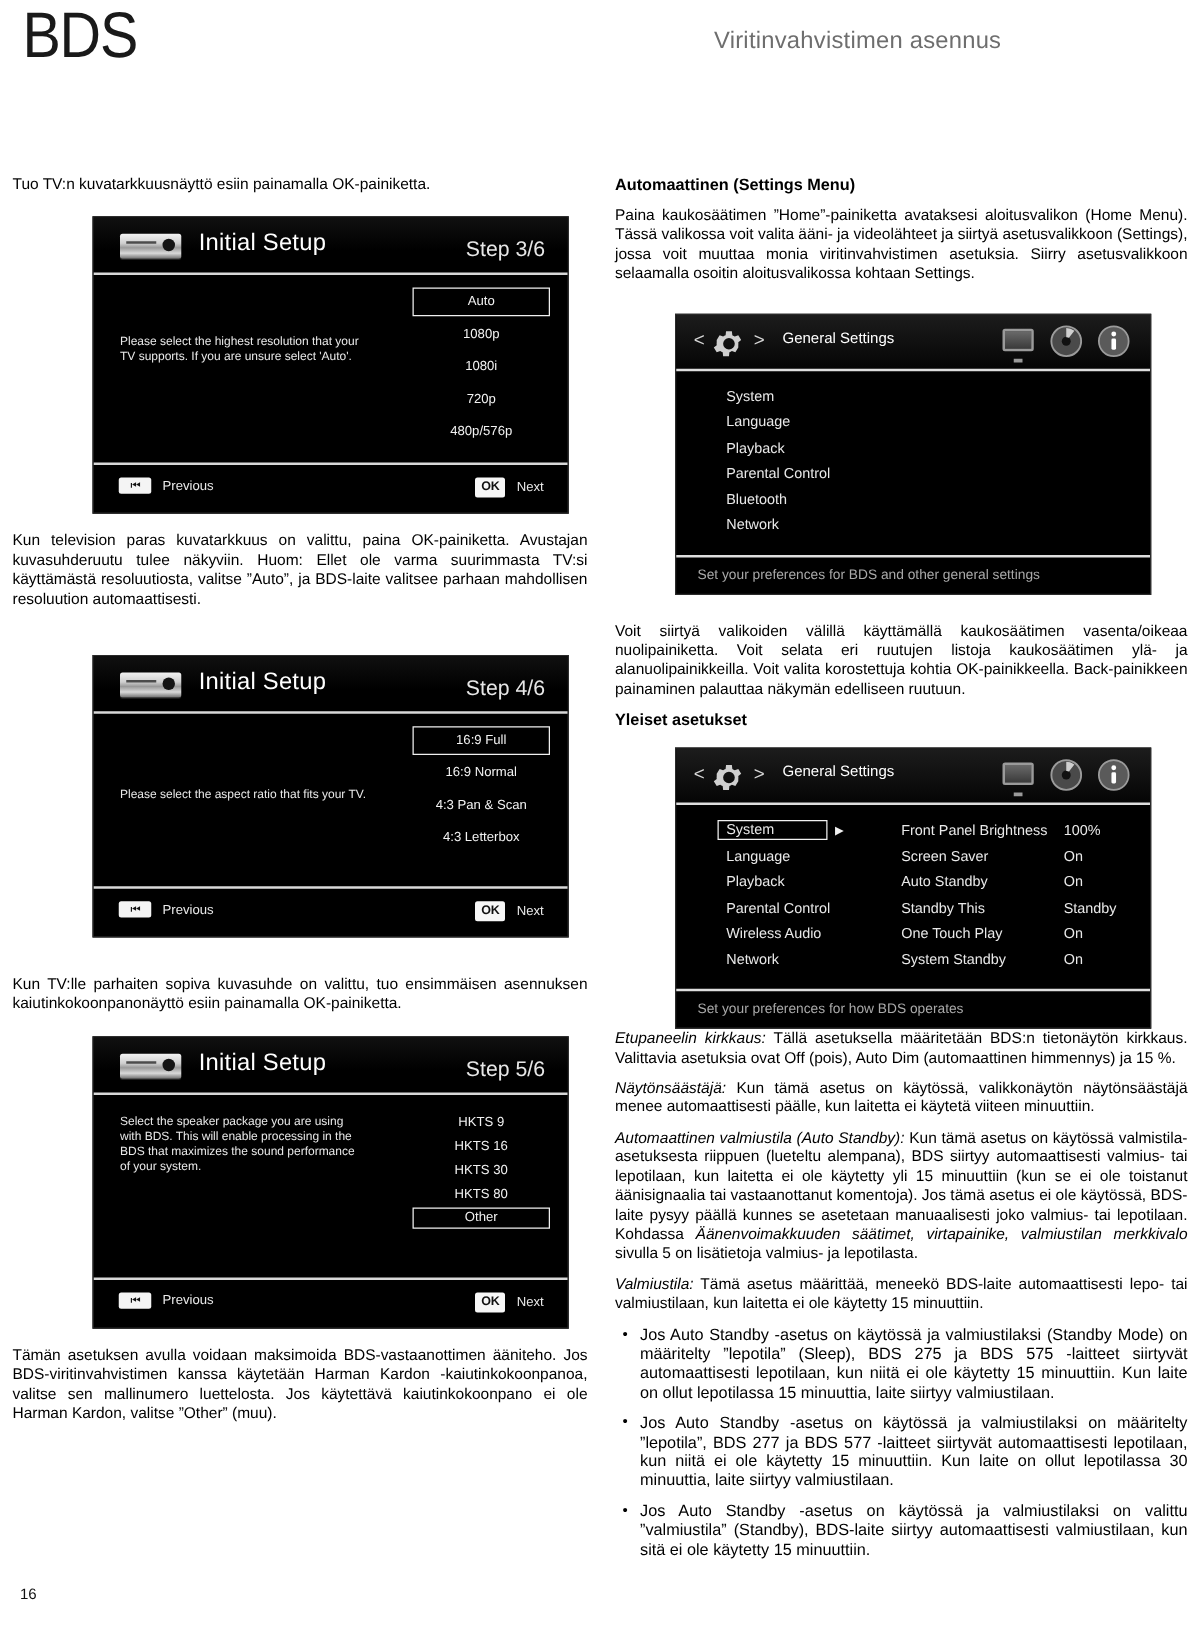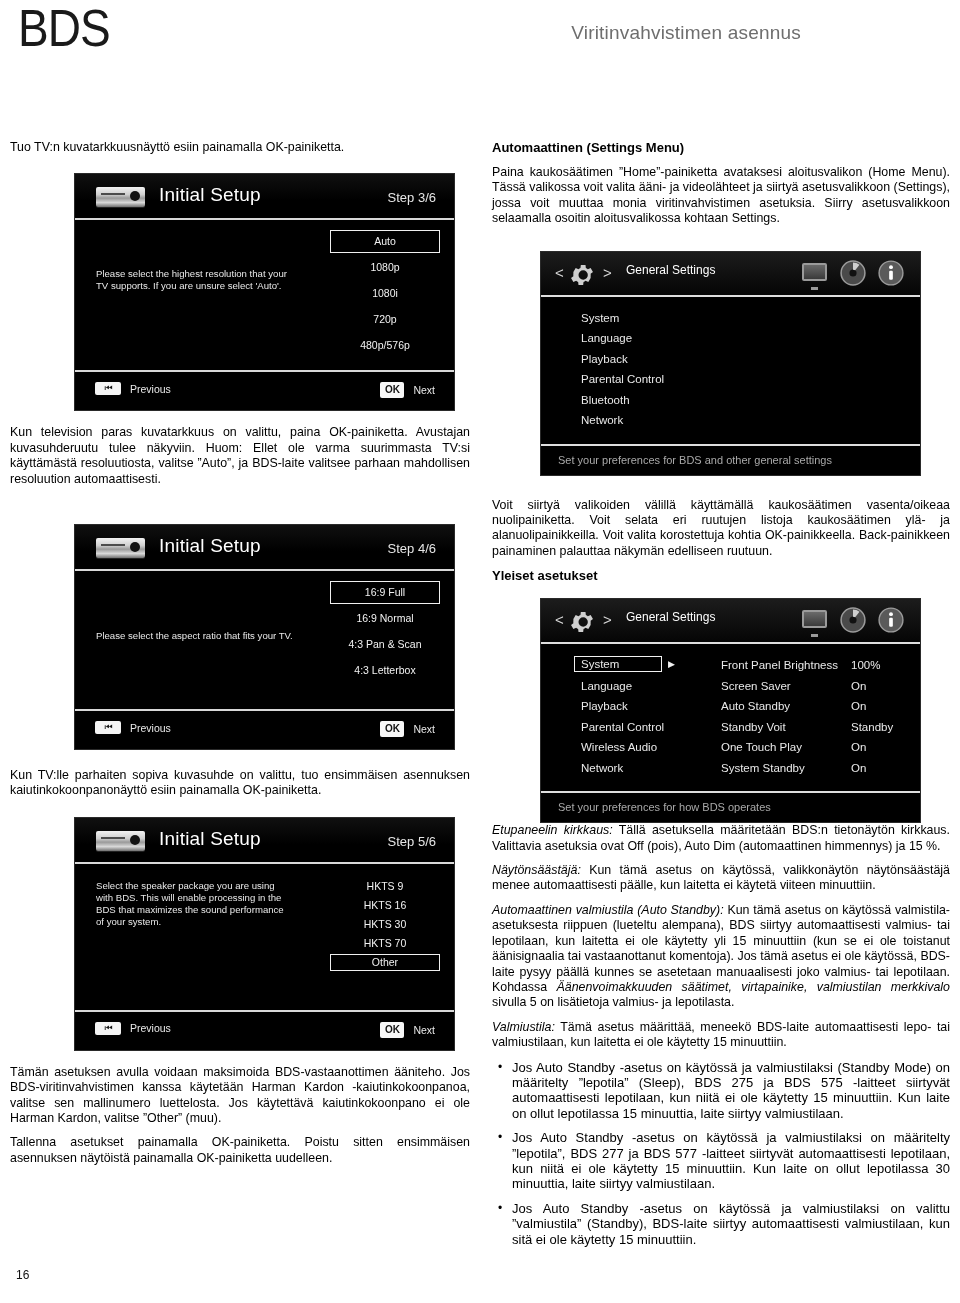--- a/index.html
+++ b/index.html
@@ -67,21 +67,21 @@
   .dev-icon .knob{
     position:absolute; right:5px; top:4px; width:10px; height:10px;
     border-radius:50%; background:#141414;
   }
   .screen-title{
     position:absolute; left:84px; top:10px;
     font-size:19px; letter-spacing:.2px; color:#fff;
   }
   .screen-step{
     position:absolute; right:18px; top:16px;
-    font-size:13px; color:#e6e6e6;
+    font-size:17px; color:#e6e6e6;
   }
   .screen-body{ position:relative; height:157px; }
   .screen-desc{
     position:absolute; left:21px; top:48px; width:200px;
     font-size:9.6px; line-height:12px; color:#e8e8e8;
   }
   .opt-list{
     position:absolute; right:14px; top:10px; width:110px;
     text-align:center;
   }
@@ -254,55 +254,54 @@
         <div class="key-prev">⏮</div>
         <div class="key-lbl">Previous</div>
       </div>
       <div class="next-btn">
         <div class="key-ok">OK</div>
         <div class="key-lbl">Next</div>
       </div>
     </div>
   </div>
 
-  <p class="body" style="margin-top:18px;">Kun TV:lle parhaiten sopiva kuvasuhde on valittu, tuo ensimmäisen asennuksen kaiutinkokoonpanonäyttö esiin painamalla OK-painiketta.</p>
+  <p class="body" style="margin-top:30px;">Kun TV:lle parhaiten sopiva kuvasuhde on valittu, tuo ensimmäisen asennuksen kaiutinkokoonpanonäyttö esiin painamalla OK-painiketta.</p>
 
   <div class="screen s5" style="margin:18px 0 0 64px;">
     <div class="bar">
       <div class="dev-icon">
         <div class="slot"></div>
         <div class="knob"></div>
       </div>
       <div class="screen-title">Initial Setup</div>
       <div class="screen-step">Step 5/6</div>
     </div>
     <div class="screen-body">
       <div class="screen-desc">Select the speaker package you are using with BDS. This will enable processing in the BDS that maximizes the sound performance of your system.</div>
       <div class="opt-list">
         <div class="opt">HKTS 9</div>
         <div class="opt">HKTS 16</div>
         <div class="opt">HKTS 30</div>
-        <div class="opt">HKTS 70</div>
+        <div class="opt">HKTS 80</div>
         <div class="opt sel">Other</div>
       </div>
     </div>
     <div class="screen-foot">
       <div class="prev-btn">
         <div class="key-prev">⏮</div>
         <div class="key-lbl">Previous</div>
       </div>
       <div class="next-btn">
         <div class="key-ok">OK</div>
         <div class="key-lbl">Next</div>
       </div>
     </div>
   </div>
 
   <p class="body" style="margin-top:14px;">Tämän asetuksen avulla voidaan maksimoida BDS-vastaanottimen ääniteho. Jos BDS-viritinvahvistimen kanssa käytetään Harman Kardon -kaiutinkokoonpanoa, valitse sen mallinumero luettelosta. Jos käytettävä kaiutinkokoonpano ei ole Harman Kardon, valitse ”Other” (muu).</p>
-  <p class="body last">Tallenna asetukset painamalla OK-painiketta. Poistu sitten ensimmäisen asennuksen näytöistä painamalla OK-painiketta uudelleen.</p>
 </div>
 
 <div class="col-right">
 
   <h3 class="sub">Automaattinen (Settings Menu)</h3>
   <p class="body">Paina kaukosäätimen ”Home”-painiketta avataksesi aloitusvalikon (Home Menu). Tässä valikossa voit valita ääni- ja videolähteet ja siirtyä asetusvalikkoon (Settings), jossa voit muuttaa monia viritinvahvistimen asetuksia. Siirry asetusvalikkoon selaamalla osoitin aloitusvalikossa kohtaan Settings.</p>
 
   <div class="settings" style="margin:24px 0 0 48px;">
     <div class="set-bar">
       <div class="chev l">&lt;</div>
@@ -401,21 +400,21 @@
         <span class="setting">Screen Saver</span>
         <span class="value">On</span>
       </div>
       <div class="row">
         <span class="name">Playback</span>
         <span class="setting">Auto Standby</span>
         <span class="value">On</span>
       </div>
       <div class="row">
         <span class="name">Parental Control</span>
-        <span class="setting">Standby Voit</span>
+        <span class="setting">Standby This</span>
         <span class="value">Standby</span>
       </div>
       <div class="row">
         <span class="name">Wireless Audio</span>
         <span class="setting">One Touch Play</span>
         <span class="value">On</span>
       </div>
       <div class="row">
         <span class="name">Network</span>
         <span class="setting">System Standby</span>

